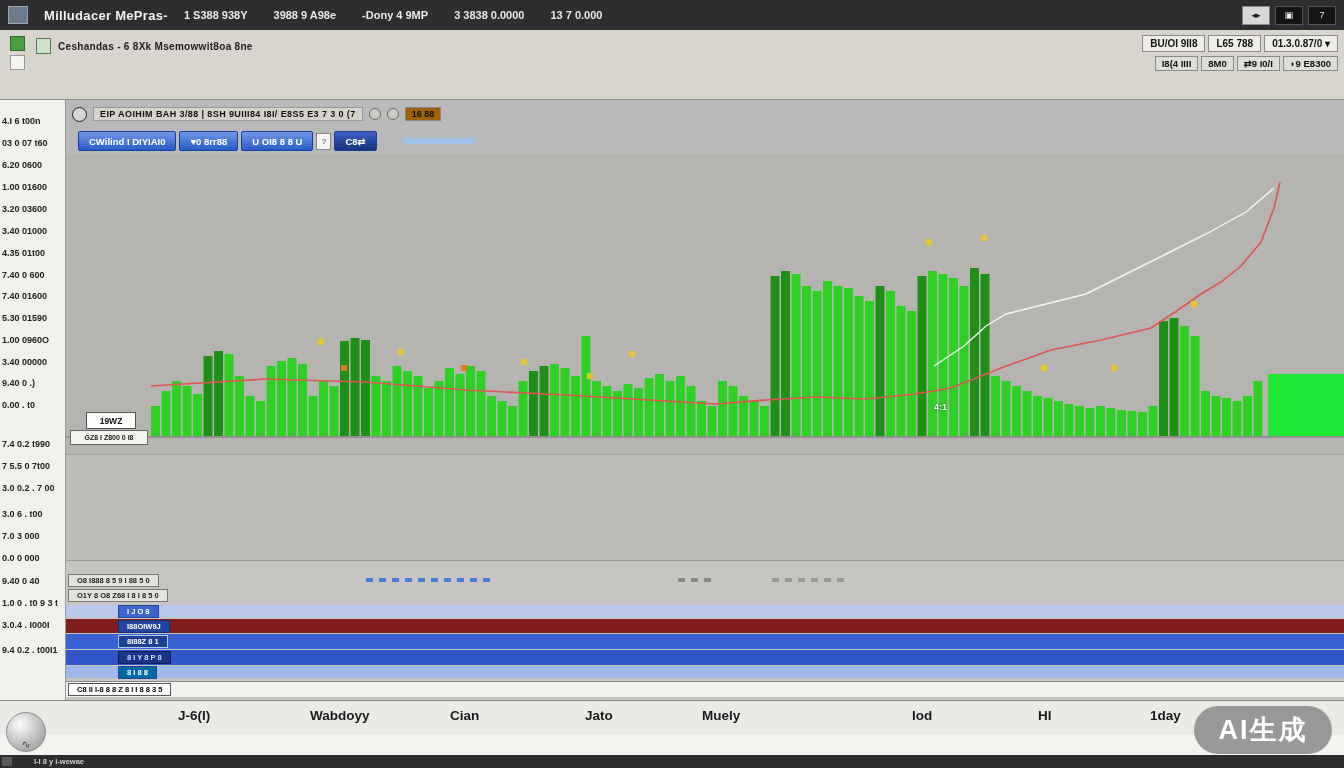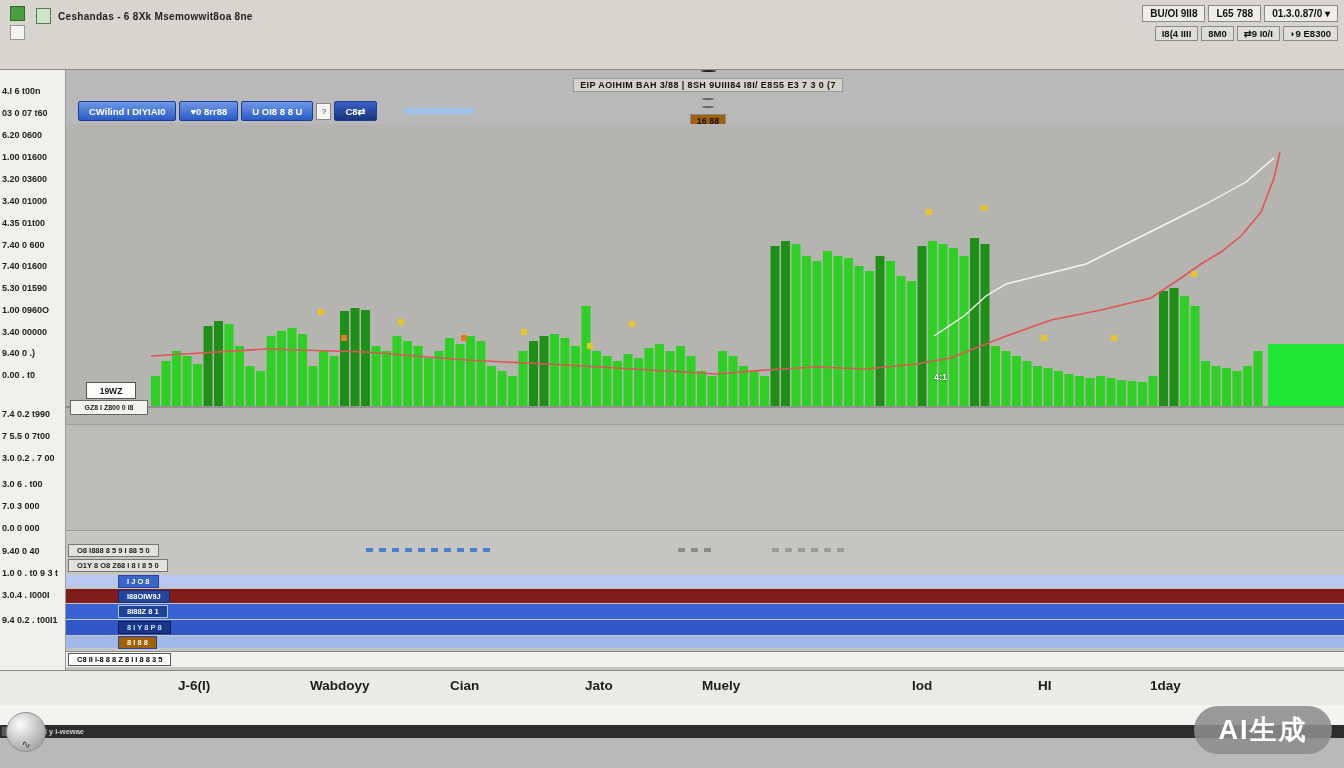--- a/index.html
+++ b/index.html
@@ -40,21 +40,21 @@
               padding:2px 7px;color:#111;white-space:nowrap;}
   .order-row:last-child .order-cell{background:#deddd8;font-size:9.5px;padding:1px 6px;}
 
   
   .main-top{position:relative;height:600px;}
   .price-axis{position:absolute;left:0;top:0;width:66px;height:600px;background:#f1f0ec;
               border-right:1px solid #9a9a9a;box-sizing:border-box;padding-left:20px;}
   .axis-label{position:absolute;left:2px;font-size:9px;font-weight:bold;color:#222;white-space:nowrap;}
   .chart-col{position:absolute;left:66px;right:0;top:0;height:600px;}
 
-  .tabstrip{height:28px;display:flex;align-items:center;gap:6px;padding-left:6px;flex-direction:column;}
+  .tabstrip{height:28px;display:flex;align-items:center;gap:6px;padding-left:6px;}
   .tab-circle{width:13px;height:13px;border:1.5px solid #222;border-radius:50%;background:#d8d6d2;display:inline-block;}
   .tab-text{background:#d5d2cc;border:1px solid #999;padding:1px 6px;font-size:9px;font-weight:bold;color:#111;
             letter-spacing:.4px;white-space:nowrap;}
   .mini-circle{width:10px;height:10px;border:1px solid #666;border-radius:50%;background:#ccc9c4;display:inline-block;}
   .tab-value{background:#a16207;border:1px solid #888;padding:1px 6px;font-size:9px;font-weight:bold;color:#111;}
 
   .btnrow{height:26px;display:flex;align-items:center;gap:3px;padding-left:12px;}
   .chart-btn{height:18px;padding:0 10px;color:#fff;font-size:9.5px;font-weight:bold;display:flex;align-items:center;
              background:linear-gradient(#6f97e6,#2a5cc8);border:1px solid #1c3f96;border-radius:2px;white-space:nowrap;}
   .chart-btn.dark{background:linear-gradient(#3c62c6,#17327e);}
@@ -79,21 +79,21 @@
   .panel-row.tick .panel-chip,.panel-row.label .panel-chip{background:#e4e2dd;border:1px solid #777;color:#222;margin-left:2px;}
   .panel-row.band-light{background:#b9c8ee;}
   .panel-row.band-light .panel-chip{background:#3a66cc;color:#fff;margin-left:52px;border:1px solid #24459e;}
   .panel-row.band-med{background:#7f1d1d;}
   .panel-row.band-med .panel-chip{background:#24459e;color:#fff;margin-left:52px;border:1px solid #16306e;}
   .panel-row.band-strong{background:#3a62d4;}
   .panel-row.band-strong .panel-chip{background:#203f96;color:#fff;margin-left:52px;border:1px solid #9fd0ee;}
   .panel-row.band-strong2{background:#3157c6;}
   .panel-row.band-strong2 .panel-chip{background:#1a3488;color:#bfe6ff;margin-left:52px;border:1px solid #0e2060;}
   .panel-row.band-light2{background:#a3b8ea;}
-  .panel-row.band-light2 .panel-chip{background:#a16207;color:#fff;margin-left:52px;border:1px solid #24459e;}
+  .panel-row.band-light2 .panel-chip{background:#0369a1;color:#fff;margin-left:52px;border:1px solid #24459e;}
   .panel-row.bottom{background:#f2f1ee;border-top:1px solid #888;}
   .panel-row.bottom .panel-chip{background:#fff;border:1px solid #555;color:#000;margin-left:2px;}
   .tick-group{position:absolute;top:5px;height:4px;
               background:repeating-linear-gradient(90deg,var(--tc) 0 7px,transparent 7px 13px);}
 
   .time-axis{position:relative;height:35px;background:#eceae6;border-top:1px solid #888;box-sizing:border-box;}
   .time-label{position:absolute;top:7px;font-size:13.5px;font-weight:bold;color:#1c1c1c;white-space:nowrap;}
 
   .bottom-strip{height:20px;background:#f4f3f0;}
   .statusbar{height:13px;background:#2d2d2d;position:relative;}
@@ -106,20 +106,36 @@
         font-size:11px;color:#444;}
   .watermark{position:absolute;right:12px;bottom:14px;width:138px;height:48px;
              background:rgba(140,140,140,.88);border-radius:24px;display:flex;align-items:center;
              justify-content:center;color:#fff;font-size:27px;font-weight:bold;letter-spacing:2px;z-index:6;}
 </style>
 </head>
 <body>
 
 <div class="stage">
 
+  <div class="titlebar">
+    <span class="app-icon"></span>
+    <span class="title">Milludacer MePras-</span>
+    <div class="tb-stats">
+        <span class="stat">1 S388 938Y</span>
+        <span class="stat">3988 9 A98e</span>
+        <span class="stat">-Dony 4 9MP</span>
+        <span class="stat">3 3838 0.0000</span>
+        <span class="stat">13 7 0.000</span>
+      </div>
+    <div class="tb-controls">
+        <div class="tb-btn">◂▸</div>
+        <div class="tb-btn dark">▣</div>
+        <div class="tb-btn dark">7</div>
+      </div>
+  </div>
 
   <div class="header-body">
     <div class="gutter-icons">
       <span class="gicon g1"></span>
       <span class="gicon g2"></span>
     </div>
     <div class="menurow">
       <span class="doc-icon"></span>
       <span class="menu-text">Ceshandas - 6 8Xk Msemowwit8oa 8ne</span>
     </div>

